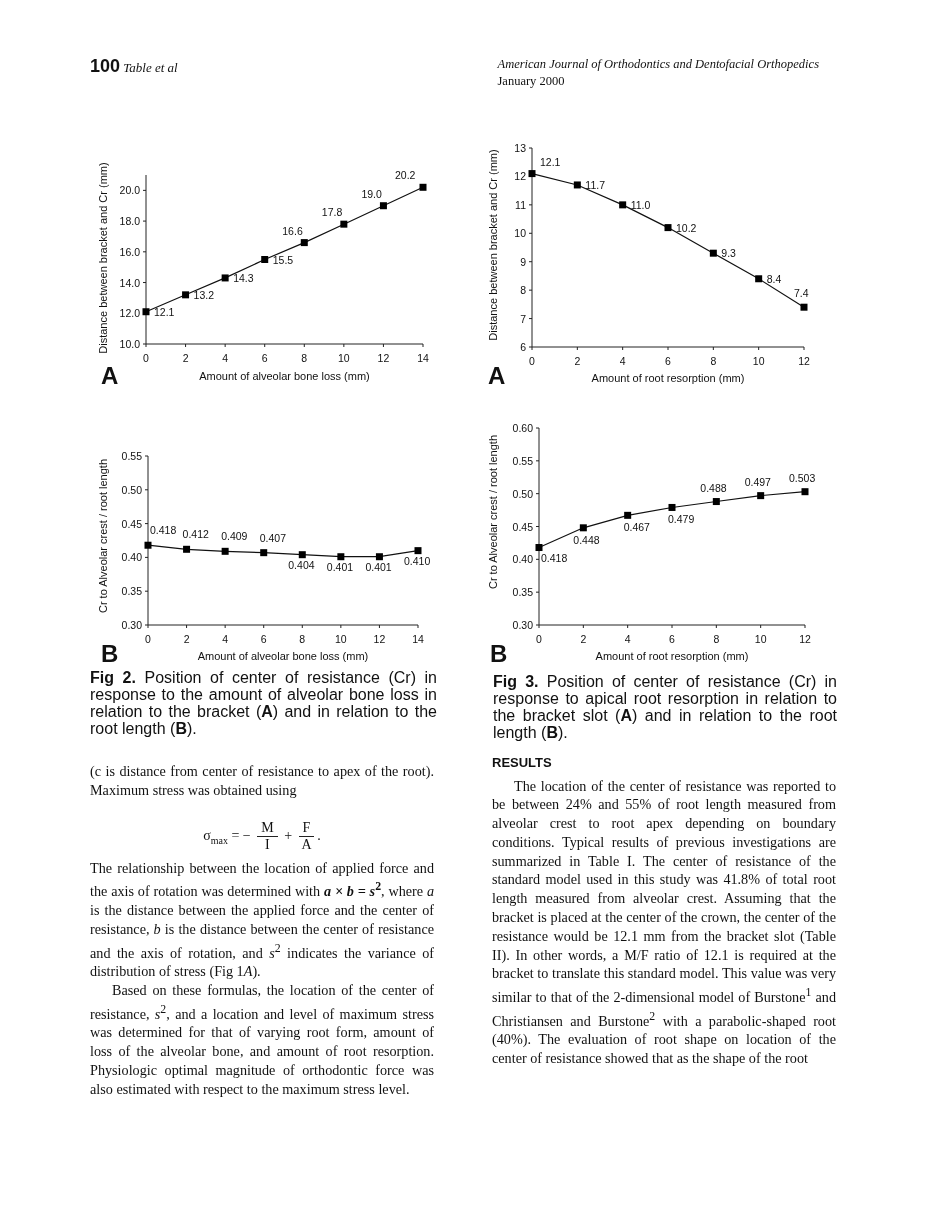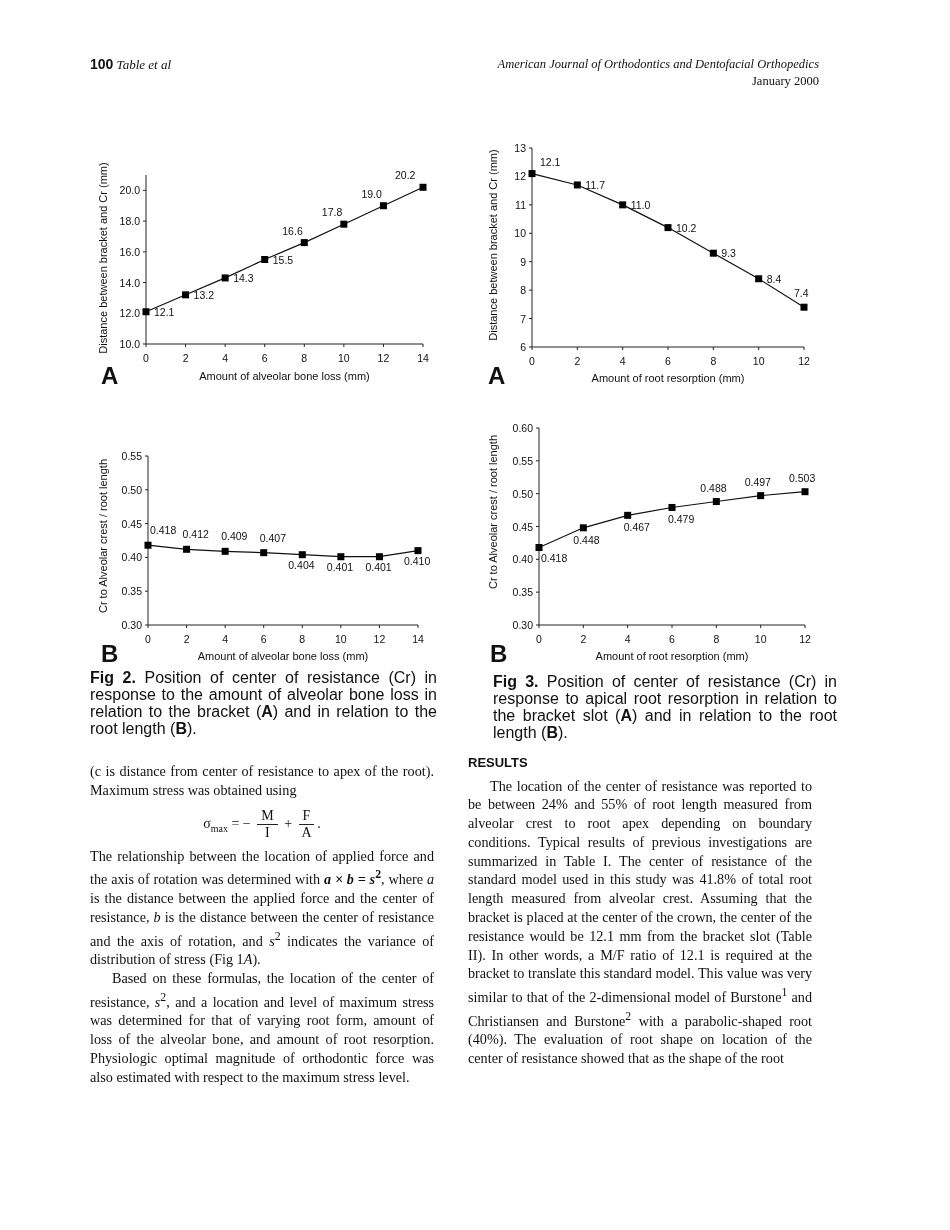--- a/index.html
+++ b/index.html
@@ -1,21 +1,21 @@
 <!DOCTYPE html>
 <html><head>
 <meta charset="utf-8">
 <style>
   html, body { margin: 0; padding: 0; background: #ffffff; }
   body { width: 950px; height: 1230px; position: relative; overflow: hidden; color: #111; }
   .abs { position: absolute; }
   .hdr-left { left: 90px; top: 56px; font-family: "Liberation Serif", serif; font-size: 13px; }
-  .hdr-left .pg { font-family: "Liberation Sans", sans-serif; font-weight: bold; font-size: 14px; }
+  .hdr-left .pg { font-family: "Liberation Sans", sans-serif; font-weight: bold; font-size: 18px; }
   .hdr-left .au { font-style: italic; }
-  .hdr-right { right: 131px; top: 56px; text-align: right; font-family: "Liberation Serif", serif; font-size: 12.5px; line-height: 17px; }
+  .hdr-right { right: 131px; top: 56px; font-family: "Liberation Serif", serif; font-size: 12.5px; line-height: 17px; }
   .hdr-right .journal { font-style: italic; }
   svg.chart { position: absolute; overflow: visible; }
   svg.chart text { font-family: "Liberation Sans", sans-serif; fill: #111; }
   .tick { font-size: 10.5px; }
   .lbl { font-size: 10.5px; }
   .axlabel { font-size: 11px; }
   .panel { font-size: 24px; font-weight: bold; }
   .caption { font-family: "Liberation Sans", sans-serif; font-size: 16px; line-height: 17px; width: 347px; text-align: justify; }
   .caption b { font-weight: bold; }
   .body-text { font-family: "Liberation Serif", serif; font-size: 14.2px; line-height: 18.8px; width: 344px; text-align: justify; }
@@ -248,28 +248,28 @@
 
 <div class="abs caption" style="left:90px; top:669px;">
   <b>Fig 2.</b><span> Position of center of resistance (Cr) in response to the amount of alveolar bone loss in relation to the bracket (</span><b>A</b><span>) and in relation to the root length (</span><b>B</b><span>).</span>
 </div>
 <div class="abs caption" style="left:474px; top:673px; width:344px;margin-left:19px;">
   <b>Fig 3.</b><span> Position of center of resistance (Cr) in response to apical root resorption in relation to the bracket slot (</span><b>A</b><span>) and in relation to the root length (</span><b>B</b><span>).</span>
 </div>
 
 <div class="abs body-text" style="left:90px; top:762px;">
   <p>(c is distance from center of resistance to apex of the root). Maximum stress was obtained using</p>
-  <div class="eq" style="text-align:center; margin: 8px 0 6px 0;">
+  <div class="eq" style="text-align:center; margin: 20px 0 6px 0;">
     <span>σ</span><sub style="font-size:10px;">max</sub><span> = −</span>
     <span class="frac"><span class="num">M</span><span class="den">I</span></span>
     <span>+</span>
     <span class="frac"><span class="num">F</span><span class="den">A</span></span><span>.</span>
   </div>
   <p><span>The relationship between the location of applied force and the axis of rotation was determined with </span><b><i>a × b = s</i><sup>2</sup></b><span>, where </span><i>a</i><span> is the distance between the applied force and the center of resistance, </span><i>b</i><span> is the distance between the center of resistance and the axis of rotation, and </span><i>s</i><sup>2</sup><span> indicates the variance of distribution of stress (Fig 1</span><i>A</i><span>).</span></p>
   <p class="ind"><span>Based on these formulas, the location of the center of resistance, </span><i>s</i><sup>2</sup><span>, and a location and level of maximum stress was determined for that of varying root form, amount of loss of the alveolar bone, and amount of root resorption. Physiologic optimal magnitude of orthodontic force was also estimated with respect to the maximum stress level.</span></p>
 </div>
 
-<div class="abs" style="left:468px; top:754px; width:344px;">
+<div class="abs" style="left:492px; top:754px; width:344px;">
   <div class="sec-head">RESULTS</div>
   <div class="body-text" style="margin-top:4px;">
     <p class="ind"><span>The location of the center of resistance was reported to be between 24% and 55% of root length measured from alveolar crest to root apex depending on boundary conditions. Typical results of previous investigations are summarized in Table I. The center of resistance of the standard model used in this study was 41.8% of total root length measured from alveolar crest. Assuming that the bracket is placed at the center of the crown, the center of the resistance would be 12.1 mm from the bracket slot (Table II). In other words, a M/F ratio of 12.1 is required at the bracket to translate this standard model. This value was very similar to that of the 2-dimensional model of Burstone</span><sup>1</sup><span> and Christiansen and Burstone</span><sup>2</sup><span> with a parabolic-shaped root (40%). The evaluation of root shape on location of the center of resistance showed that as the shape of the root</span></p>
   </div>
 </div>
 
 </body></html>

